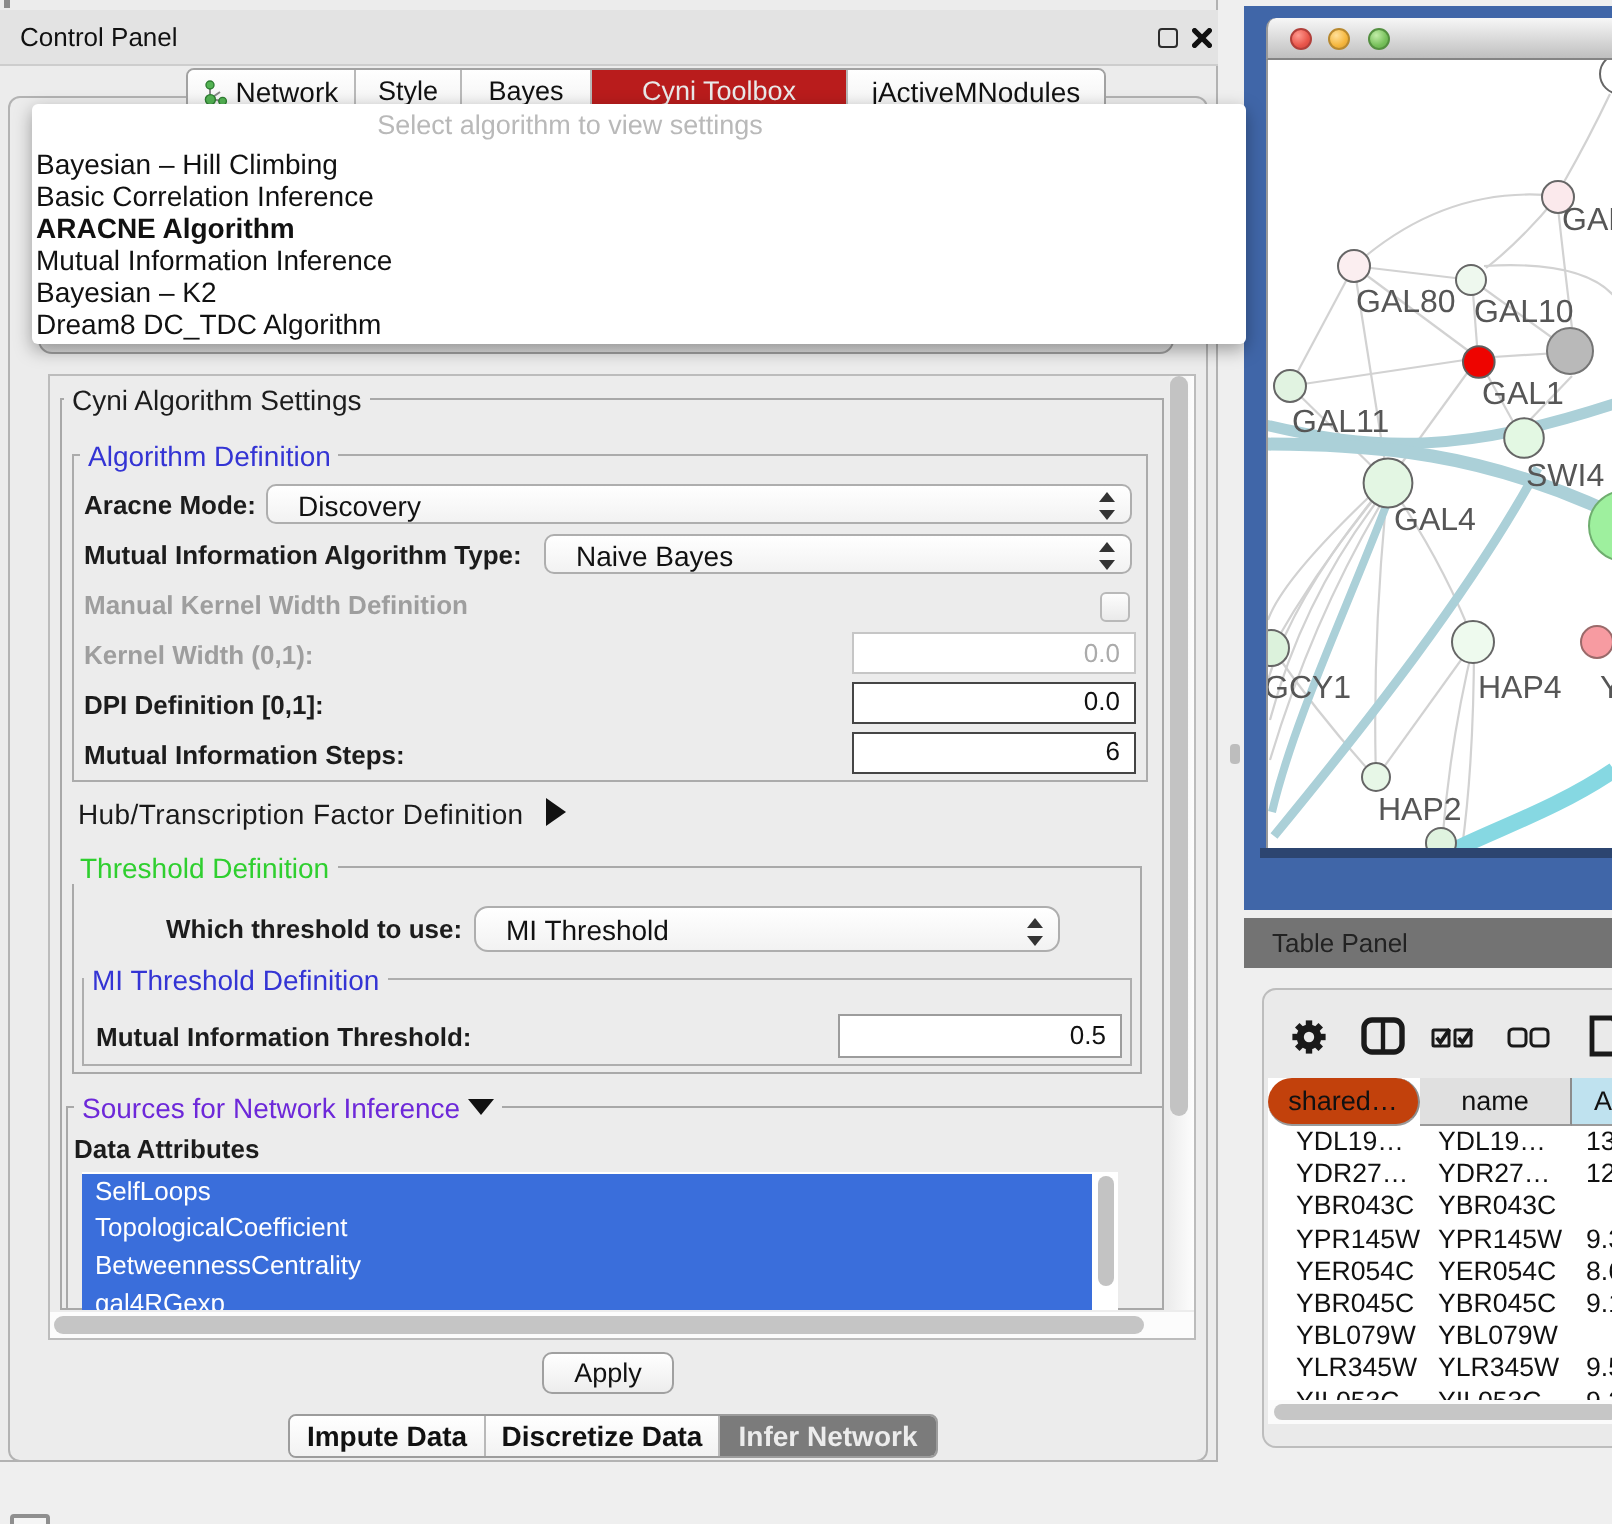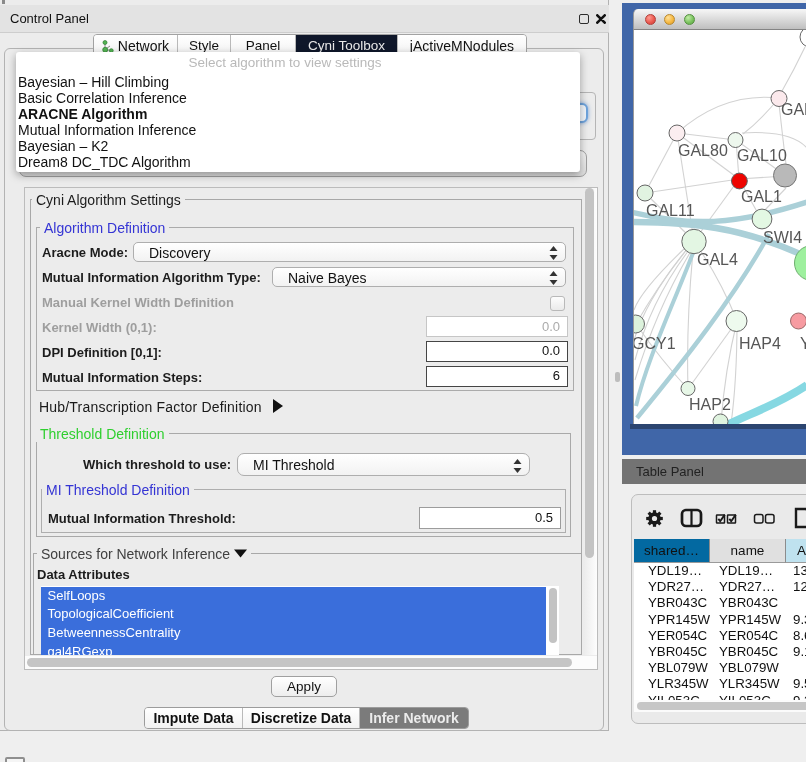--- a/index.html
+++ b/index.html
@@ -36,22 +36,22 @@
 <div class="abs" style="left:93px;top:34px;height:24px;display:flex;border:1px solid #a2a2a2;border-radius:4px;overflow:hidden;font-size:14px;z-index:3;">
   <div style="width:84px;background:linear-gradient(#ffffff,#f1f1f1);border-right:1px solid #b9b9b9;text-align:center;line-height:22px;color:#111;">
     <svg width="12" height="13" viewBox="0 0 12 13" style="vertical-align:-2px;">
           <path d="M3 2.5 L3 9.5 L9 10.5 M3 9.5 L8 6" stroke="#888" stroke-width="1" fill="none"></path>
           <circle cx="3" cy="2.5" r="2" fill="#53b353" stroke="#2e7d32" stroke-width="0.7"></circle>
           <circle cx="3.2" cy="9.8" r="2.5" fill="#53b353" stroke="#2e7d32" stroke-width="0.7"></circle>
           <circle cx="9.3" cy="10.6" r="1.9" fill="#53b353" stroke="#2e7d32" stroke-width="0.7"></circle>
         </svg>
     Network</div>
   <div style="width:53px;background:linear-gradient(#ffffff,#f1f1f1);border-right:1px solid #b9b9b9;text-align:center;line-height:22px;color:#111;font-size:13.5px;">Style</div>
-  <div style="width:65px;background:linear-gradient(#ffffff,#f1f1f1);border-right:1px solid #b9b9b9;text-align:center;line-height:22px;color:#111;font-size:13.5px;">Panel</div>
-  <div style="width:102px;background:#0f172a;border-right:1px solid #b9b9b9;text-align:center;line-height:22px;color:#e9e9e9;font-size:13.5px;">Cyni Toolbox</div>
+  <div style="width:65px;background:linear-gradient(#ffffff,#f1f1f1);border-right:1px solid #b9b9b9;text-align:center;line-height:22px;color:#111;font-size:13.5px;">Bayes</div>
+  <div style="width:128px;background:#b91c1c;border-right:1px solid #b9b9b9;text-align:center;line-height:22px;color:#e9e9e9;font-size:13.5px;">Cyni Toolbox</div>
   <div style="width:128px;background:linear-gradient(#ffffff,#f1f1f1);text-align:center;line-height:22px;color:#111;">jActiveMNodules</div>
 </div>
 
 <div class="abs" style="left:25px;top:92px;width:571px;height:48px;border:1px solid #b5b5b5;border-radius:4px;"></div>
 <div class="abs" style="left:560px;top:103px;width:28px;height:20px;border:2px solid #6ea3dc;border-radius:6px;background:#f2f6fb;box-shadow:0 0 4px rgba(90,140,210,0.8);"></div>
 <div class="abs" style="left:19px;top:150px;width:568px;height:27px;border:1.5px solid #9f9f9f;border-radius:7px;background:linear-gradient(#f4f4f4,#dcdcdc);"></div>
 
 <div class="abs" style="left:24px;top:187px;width:574px;height:483px;border:1px solid #bcbcbc;background:#ececec;"></div>
 
 <div class="group" style="left:30px;top:199px;width:552px;height:456px;"></div>
@@ -107,21 +107,21 @@
       </svg>
     </div>
 
 <div class="group" style="left:41px;top:489px;width:525px;height:44px;border-color:#aeaeae;"></div>
 <div class="gtitle" style="left:42px;top:482px;color:#3434d4;">MI Threshold Definition</div>
 
 <div class="lbl" style="left:48px;top:511px;">Mutual Information Threshold:</div>
 <div class="tfield" style="left:419px;top:507px;width:142px;height:22px;border:1px solid #9c9c9c;line-height:20px;">0.5</div>
 
 <div class="group" style="left:33px;top:553px;width:549px;height:102px;border-bottom:none;"></div>
-<div class="gtitle" style="left:37px;top:546px;color:#404040;">Sources for Network Inference
+<div class="gtitle" style="left:37px;top:546px;color:#6d28d9;">Sources for Network Inference
   <svg width="13" height="9" viewBox="0 0 13 9" style="vertical-align:1px;">
         <path d="M0 0.5 L13 0.5 L6.5 8.5 Z" fill="#111"></path>
       </svg></div>
 
 <div class="lbl" style="left:37px;top:567px;">Data Attributes</div>
 
 <div class="abs" style="left:41px;top:586px;width:518px;height:69px;background:#ffffff;overflow:hidden;">
   <div class="abs" style="left:0;top:1px;width:505px;height:68px;background:#3a6edb;"></div>
   <div class="abs" style="left:6.5px;top:0.5px;font-size:13px;color:#ffffff;line-height:18.7px;">SelfLoops<br>TopologicalCoefficient<br>BetweennessCentrality<br>gal4RGexp</div>
   <div class="abs" style="left:508px;top:2px;width:8px;height:55px;border-radius:4px;background:#c3c3c3;"></div>
@@ -136,21 +136,21 @@
 <div class="abs" style="left:271px;top:676px;width:66px;height:21px;border:1px solid #a0a0a0;border-radius:5px;background:linear-gradient(#ffffff,#ededed);text-align:center;line-height:19px;font-size:13.5px;color:#111;">Apply</div>
 
 <div class="abs" style="left:144px;top:707px;height:22px;display:flex;border:1px solid #9c9c9c;border-radius:4px;overflow:hidden;font-size:14px;font-weight:bold;z-index:3;">
   <div style="width:98px;background:linear-gradient(#ffffff,#f2f2f2);border-right:1px solid #b9b9b9;text-align:center;line-height:20px;color:#111;">Impute Data</div>
   <div style="width:117px;background:linear-gradient(#ffffff,#f2f2f2);border-right:1px solid #b9b9b9;text-align:center;line-height:20px;color:#111;">Discretize Data</div>
   <div style="width:108px;background:#7b7b7b;text-align:center;line-height:20px;color:#ececec;">Infer Network</div>
 </div>
 
 <div class="abs" style="left:5px;top:757px;width:20px;height:10px;border:2px solid #8f8f8f;border-radius:2px;background:#f5f5f5;"></div>
 
-<div class="abs" style="left:16px;top:52px;width:564px;height:120px;background:#ffffff;border-radius:3px;box-shadow:0 3px 9px rgba(0,0,0,0.35);z-index:10;">
+<div class="abs" style="left:16px;top:52px;width:607px;height:120px;background:#ffffff;border-radius:3px;box-shadow:0 3px 9px rgba(0,0,0,0.35);z-index:10;">
   <div style="position:absolute;left:0;top:3px;width:538px;text-align:center;font-size:13.5px;color:#b9b9b9;">Select algorithm to view settings</div>
   <div style="position:absolute;left:2px;top:22px;font-size:14px;color:#111;line-height:16px;white-space:nowrap;">Bayesian – Hill Climbing<br>Basic Correlation Inference<br><b>ARACNE Algorithm</b><br>Mutual Information Inference<br>Bayesian – K2<br>Dream8 DC_TDC Algorithm</div>
 </div>
 
 <div class="abs" style="left:615px;top:372px;width:5px;height:10px;background:#bdbdbd;border-radius:2px;"></div>
 
 <div class="abs" style="left:622px;top:3px;width:184px;height:452px;background:#4066a8;"></div>
 
 <div class="abs" style="left:630px;top:424px;width:176px;height:5px;background:#2c4570;"></div>
 
@@ -263,21 +263,21 @@
   </g>
   <g stroke="#1a1a1a" stroke-width="1.9" fill="none">
     <path d="M87.3 15.8 l1.9 2.4 4.6-6.6"></path>
     <path d="M98.3 15.8 l1.9 2.4 4.6-6.6"></path>
   </g>
   <path d="M165 6 l10 0 4 4 0 14 -14 0 z" fill="none" stroke="#1a1a1a" stroke-width="2.4"></path>
 </svg>
 
 <div class="abs" style="left:634px;top:539px;width:172px;height:173px;background:#ffffff;overflow:hidden;">
 
-  <div class="abs" style="left:0;top:0;width:76px;height:24px;background:#0369a1;border-right:1px solid #8c8c8c;border-bottom:1px solid #9a9a9a;text-align:center;line-height:23px;font-size:13.5px;color:#111;">shared…</div>
+  <div class="abs" style="left:0;top:0;width:76px;height:24px;background:#c2410c;border-right:1px solid #8c8c8c;border-bottom:1px solid #9a9a9a;text-align:center;line-height:23px;font-size:13.5px;color:#111;border-radius:12px;">shared…</div>
   <div class="abs" style="left:76px;top:0;width:76px;height:24px;background:#e0e0e0;border-right:1px solid #8c8c8c;border-bottom:1px solid #9a9a9a;text-align:center;line-height:23px;font-size:13.5px;color:#111;">name</div>
   <div class="abs" style="left:152px;top:0;width:28px;height:24px;background:#bfe2ef;border-bottom:1px solid #9a9a9a;line-height:23px;font-size:13.5px;color:#111;padding-left:11px;">A</div>
 
   <div class="abs" style="left:14px;top:24px;font-size:13.3px;color:#111;line-height:16.2px;white-space:nowrap;">YDL19…<br>YDR27…<br>YBR043C<br>YPR145W<br>YER054C<br>YBR045C<br>YBL079W<br>YLR345W<br>YIL053C</div>
   <div class="abs" style="left:85px;top:24px;font-size:13.3px;color:#111;line-height:16.2px;white-space:nowrap;">YDL19…<br>YDR27…<br>YBR043C<br>YPR145W<br>YER054C<br>YBR045C<br>YBL079W<br>YLR345W<br>YIL053C</div>
   <div class="abs" style="left:159px;top:24px;font-size:13.3px;color:#111;line-height:16.2px;white-space:nowrap;">13.<br>12.<br>&nbsp;<br>9.3<br>8.6<br>9.1<br>&nbsp;<br>9.5<br>9.2</div>
 
   <div class="abs" style="left:0;top:161px;width:172px;height:12px;background:#fbfbfb;"></div>
   <div class="abs" style="left:3px;top:163px;width:172px;height:8px;border-radius:4px;background:#c6c6c6;"></div>
 </div>

